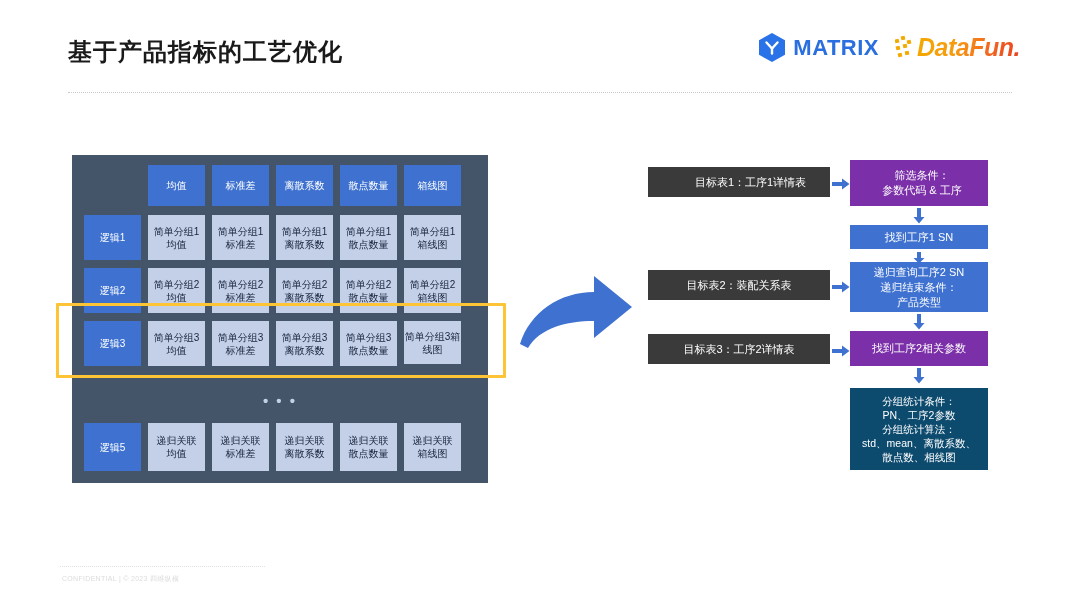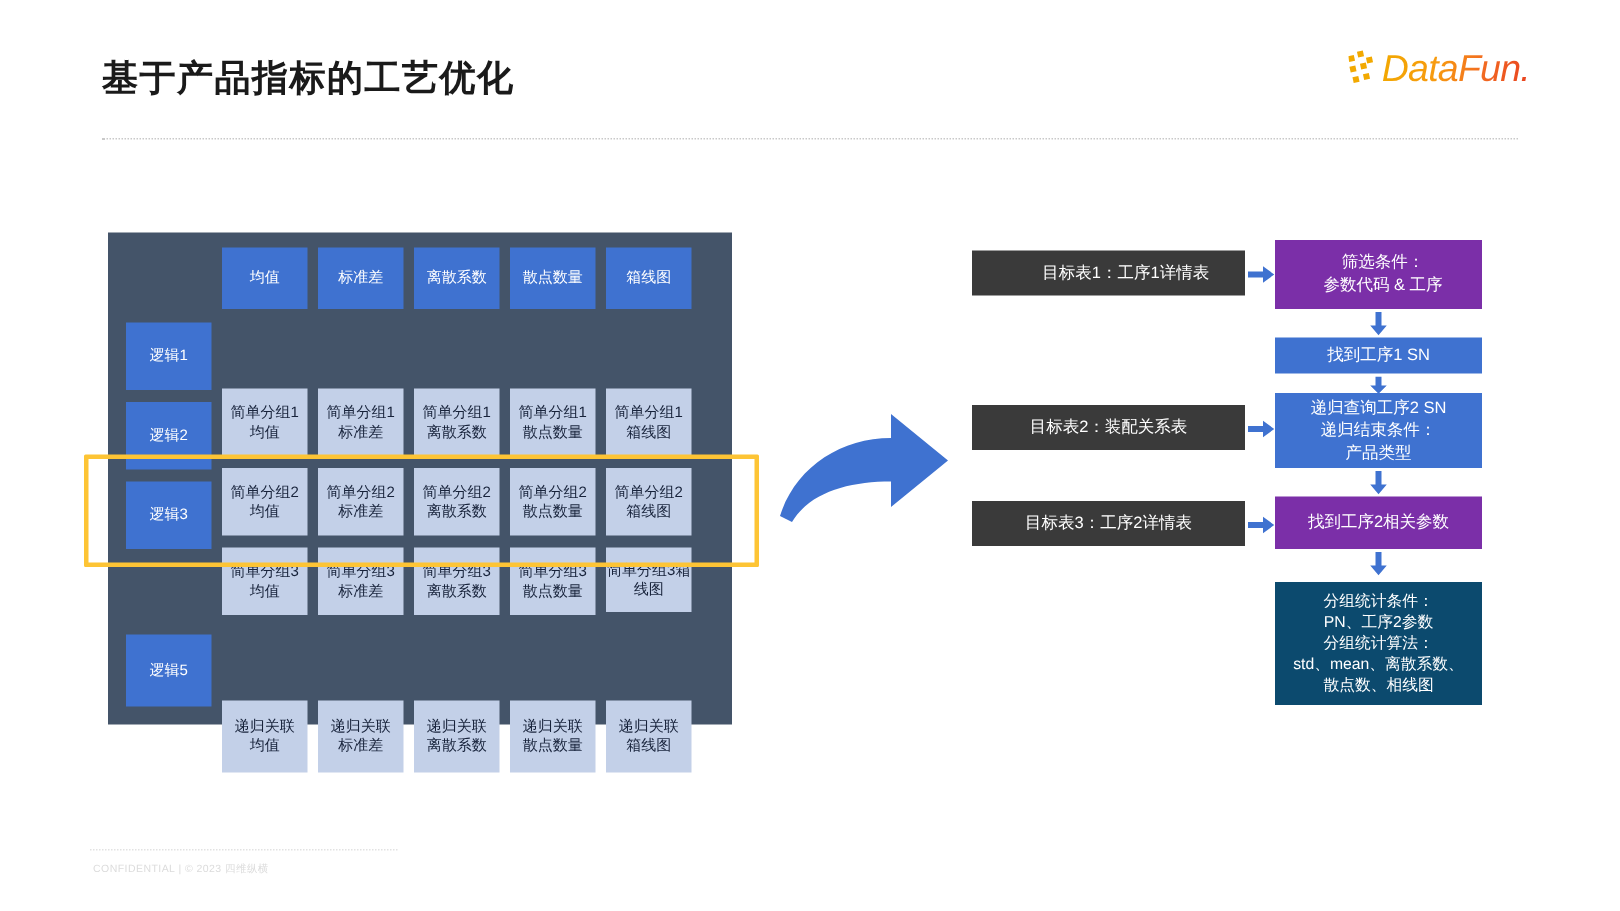--- a/index.html
+++ b/index.html
@@ -37,21 +37,21 @@
   }
   .matrix-logo { display: flex; align-items: center; gap: 8px; }
   .matrix-mark { width: 26px; height: 29px; display:block; }
   .matrix-word {
     font-size: 22px; font-weight: bold; color: #2a6fe0;
     letter-spacing: 0.5px; line-height: 1;
   }
   .datafun-logo { display: flex; align-items: center; gap: 2px; }
   .df-dots { width: 20px; height: 26px; display:block; }
   .df-word {
-    font-size: 25px; font-weight: normal; font-style: italic;
+    font-size: 25px; font-weight: bold; font-style: italic;
     letter-spacing: -0.5px; line-height: 1;
     background: linear-gradient(100deg, #f2a900 0%, #f79a10 38%, #f26a21 68%, #e8401f 100%);
     -webkit-background-clip: text; background-clip: text;
     color: transparent;
   }
 
   
   .table-panel {
     position: absolute;
     left: 72px; top: 155px;
@@ -71,21 +71,20 @@
     background: #3f72d0;
     color: #ffffff;
   }
   .tbl-rowlabel {
     background: #3f72d0;
     color: #ffffff;
   }
   .tbl-body {
     background: #c3d0e8;
     color: #17223a;
-    margin-top: 44px;
   }
   .ellipsis-row {
     position: absolute;
     left: 0; width: 416px;
     display: flex; align-items: center; justify-content: center;
     color: #c3d0e8; font-size: 15px; letter-spacing: 2px;
     font-weight: bold;
   }
   .highlight-box {
     position: absolute;
@@ -136,20 +135,30 @@
 </style>
 </head>
 <body>
 
 <div class="slide">
 
   <div class="title">基于产品指标的工艺优化</div>
   <div class="header-rule"></div>
 
   <div class="logos">
+    <div class="matrix-logo">
+      <span class="matrix-mark">
+        <svg viewBox="0 0 26 29" width="26" height="29" aria-hidden="true">
+          <polygon points="13,0 26,7.25 26,21.75 13,29 0,21.75 0,7.25" fill="#2a72e8"></polygon>
+          <path d="M7.5 9.5 L13 15.5 L18.5 9.5" stroke="#ffffff" stroke-width="2.4" fill="none" stroke-linecap="round" stroke-linejoin="round"></path>
+          <path d="M13 15.3 L13 20.5" stroke="#ffffff" stroke-width="2.4" fill="none" stroke-linecap="round"></path>
+        </svg>
+      </span>
+      <span class="matrix-word">MATRIX</span>
+    </div>
 
     <div class="datafun-logo">
       <span class="df-dots">
         <svg viewBox="0 0 20 26" width="20" height="26" aria-hidden="true">
           <g fill="#f2a900">
             <rect x="0" y="4" width="4" height="4" transform="rotate(-12 2 6)"></rect>
             <rect x="6" y="1" width="4" height="4" transform="rotate(-12 8 3)"></rect>
             <rect x="12" y="5" width="4" height="4" transform="rotate(-12 14 7)"></rect>
             <rect x="1" y="11" width="4" height="4" transform="rotate(-12 3 13)"></rect>
             <rect x="8" y="9" width="4" height="4" transform="rotate(-12 10 11)"></rect>

